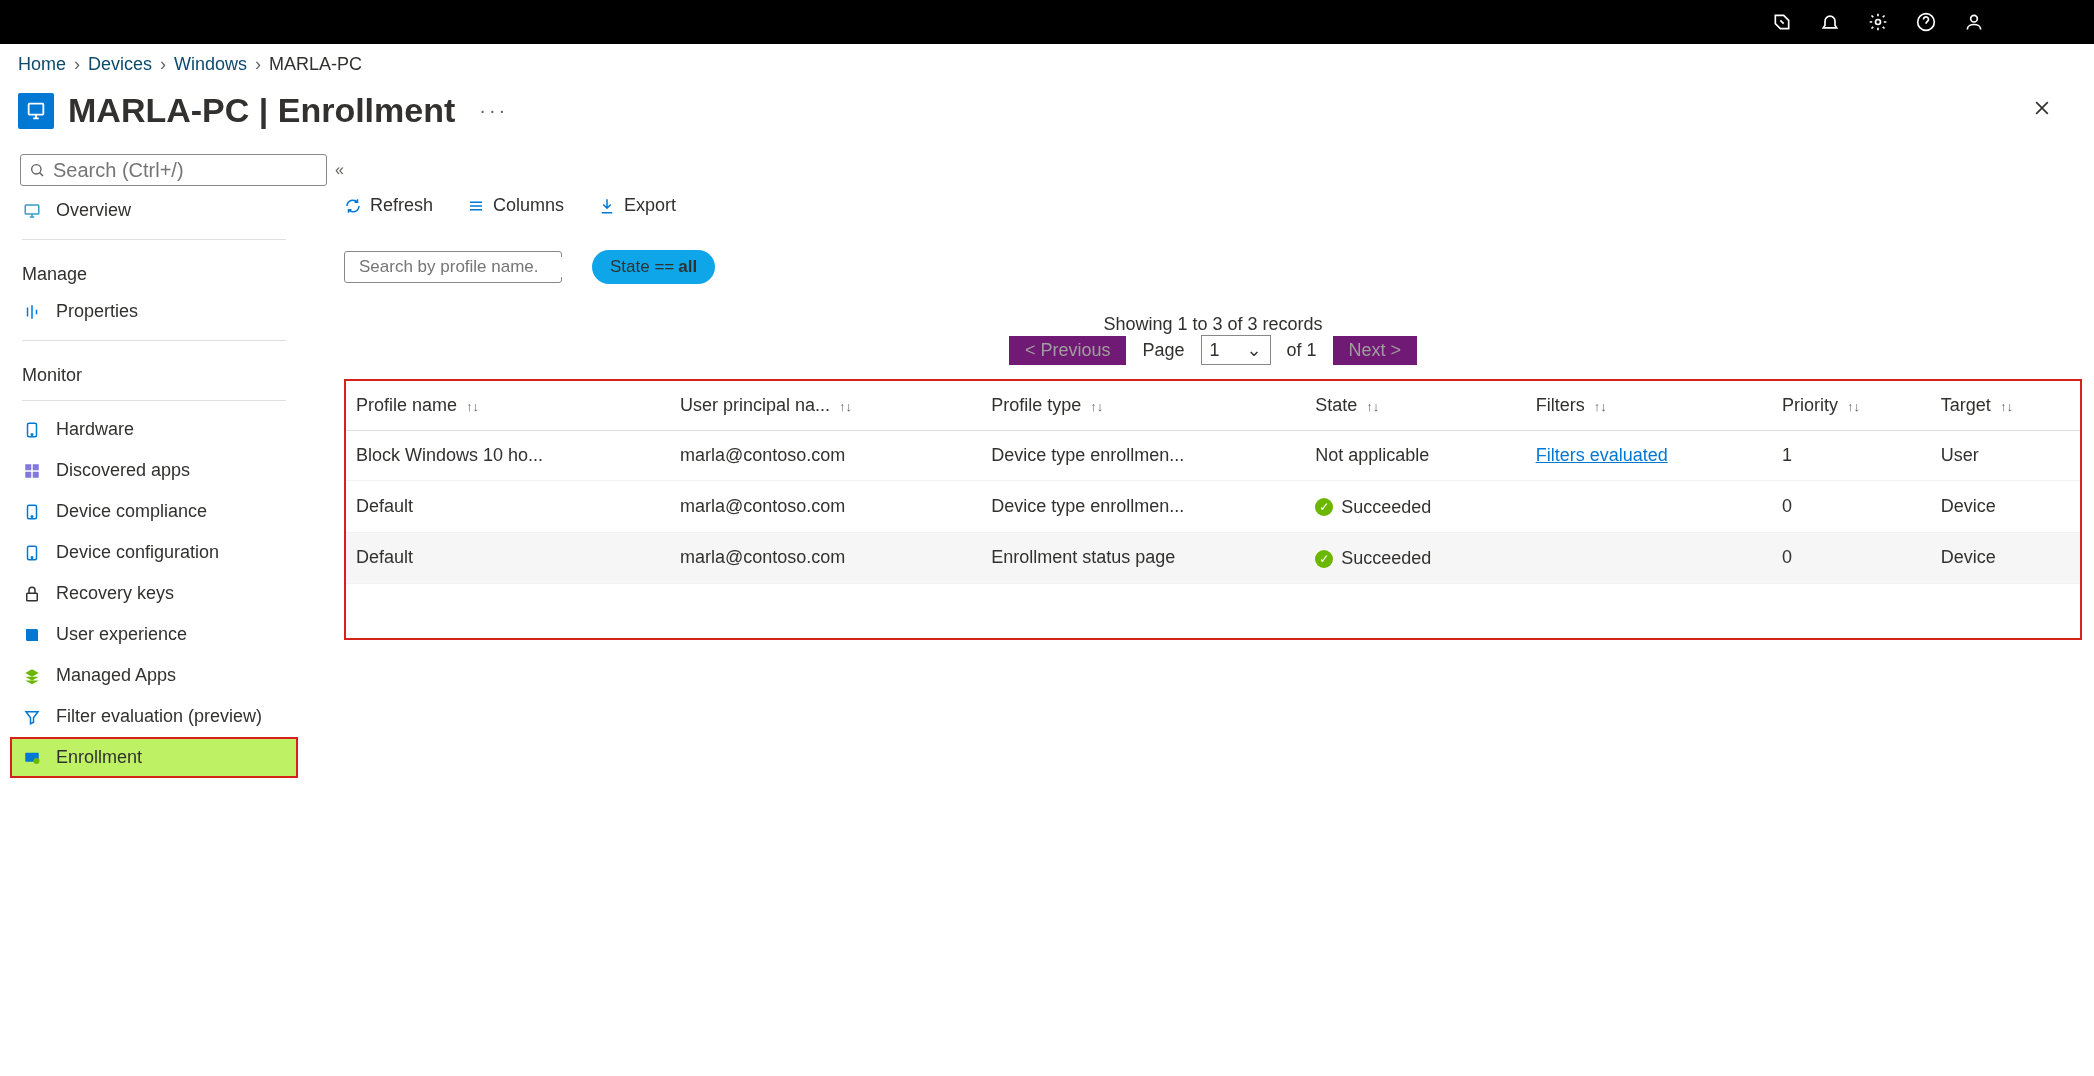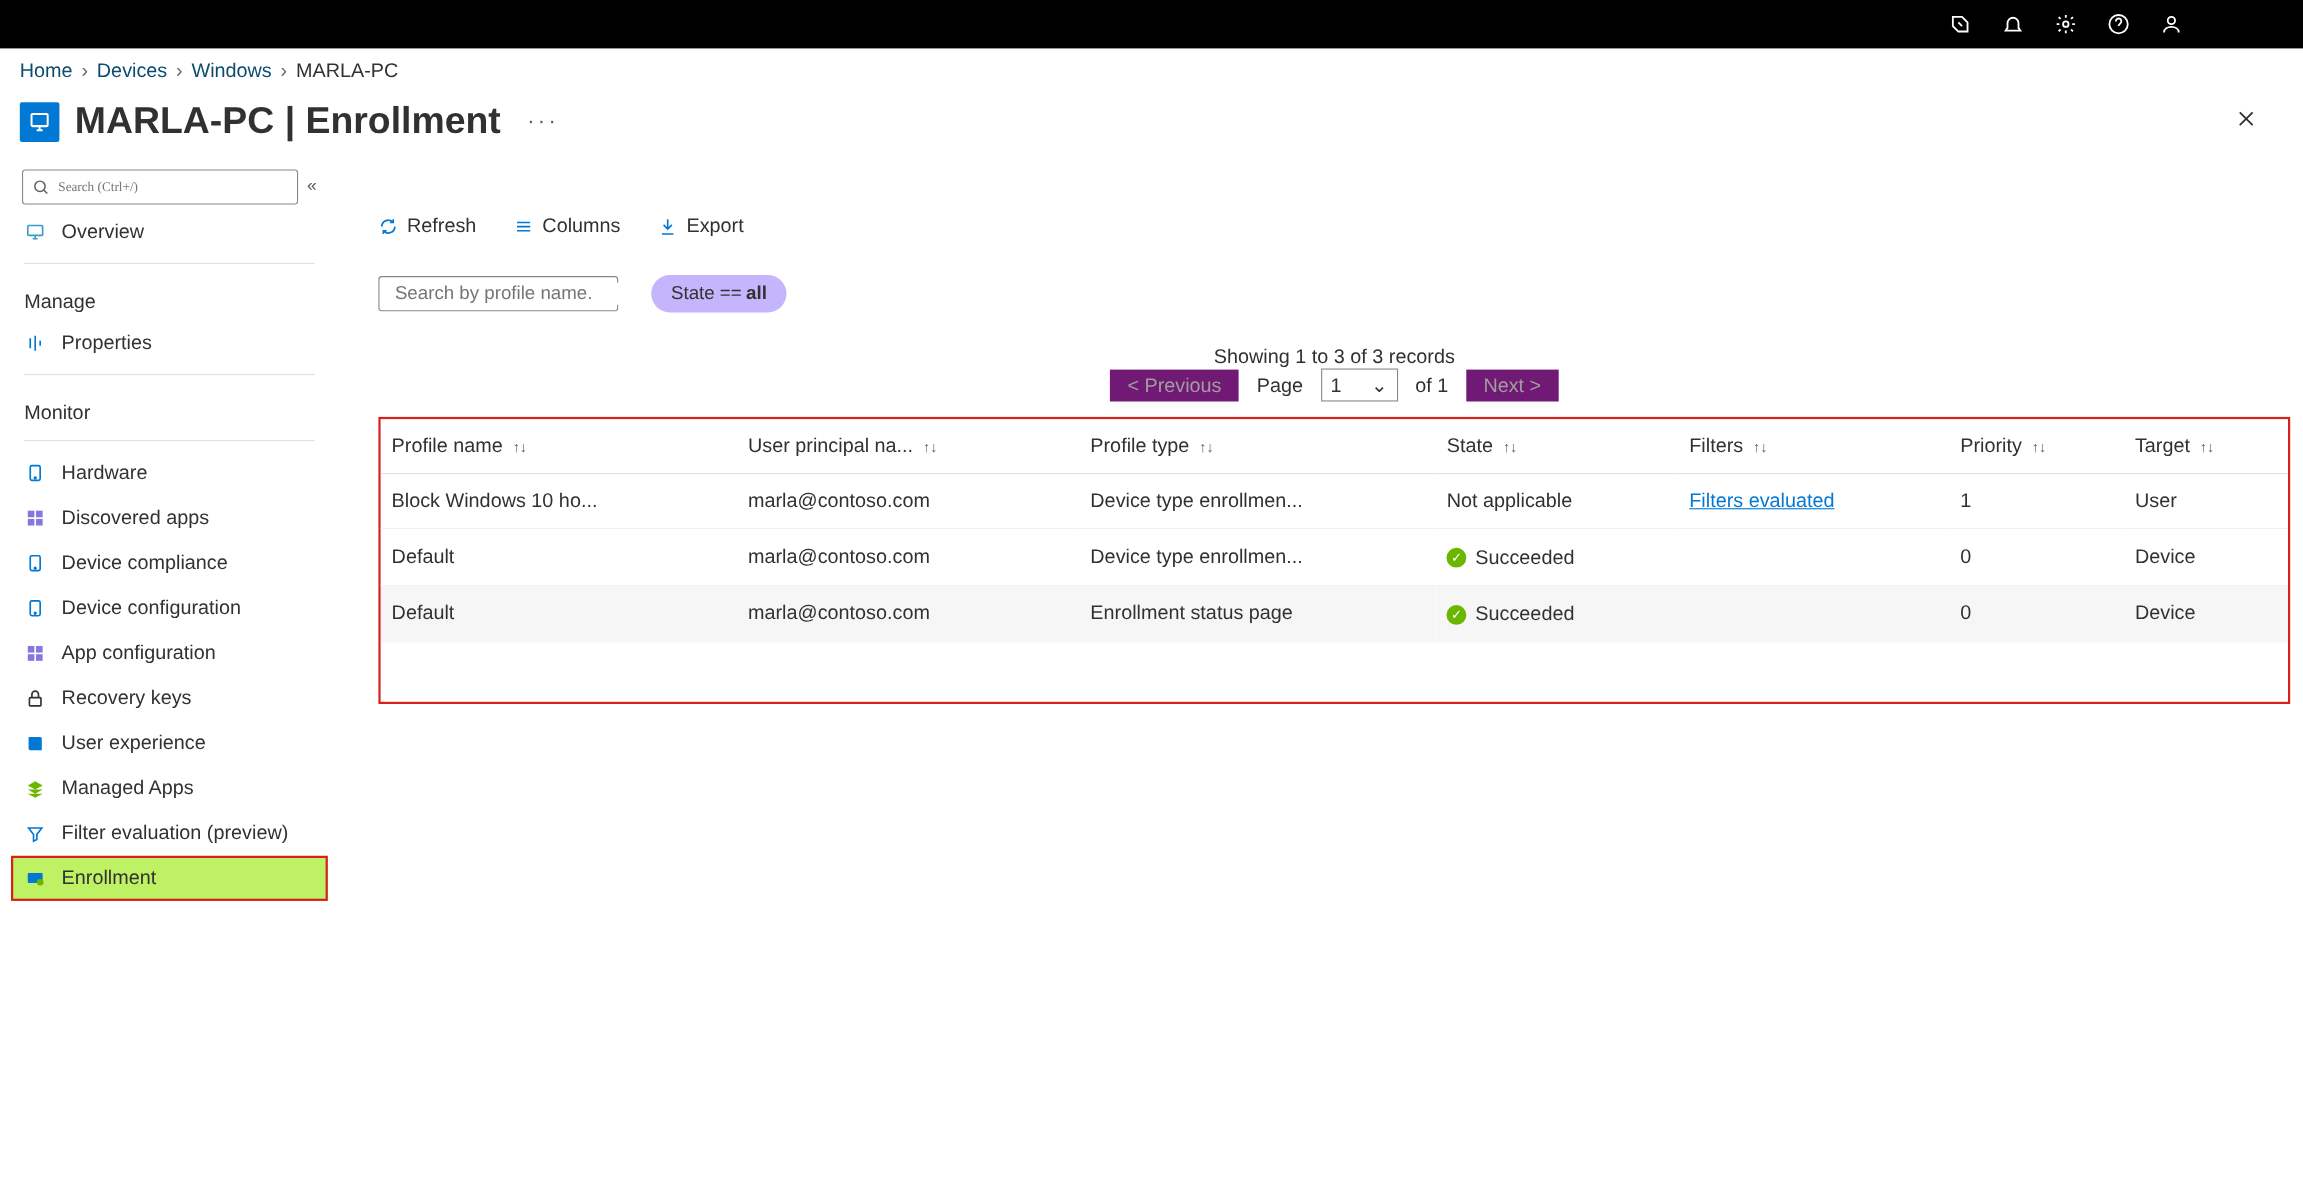--- a/index.html
+++ b/index.html
@@ -22,38 +22,38 @@
 .ellipsis { margin-left: 24px; font-size: 20px; color: #605e5c; letter-spacing: 3px; }
 .close-btn { margin-left: auto; margin-right: 24px; font-size: 22px; color: #323130; cursor: pointer; }
 
 
 .columns { display: flex; }
 
 
 .sidebar { width: 308px; padding: 0 10px 0 10px; }
 .search-wrap { display: flex; align-items: center; gap: 8px; padding: 4px 10px; }
 .search-box { flex: 1; display: flex; align-items: center; gap: 8px; border: 1px solid #8a8886; border-radius: 3px; height: 32px; padding: 0 8px; }
-.search-box input { border: none; outline: none; font-size: 12px; flex: 1; color: #605e5c; font-family: Liberation Serif, serif; }
+.search-box input { border: none; outline: none; font-size: 20px; flex: 1; color: #605e5c; }
 .sidebar .collapse { font-size: 16px; color: #605e5c; cursor: pointer; }
 .nav-item { display: flex; align-items: center; gap: 14px; padding: 10px 12px; font-size: 18px; color: #323130; cursor: pointer; }
 .nav-item .nav-icon { width: 20px; height: 20px; display: inline-flex; align-items: center; justify-content: center; }
 .nav-section { font-size: 18px; color: #323130; padding: 16px 12px 6px 12px; font-weight: 400; }
 .nav-divider { height: 1px; background: #e1dfdd; margin: 8px 12px; }
 .nav-item.active { background: #bef264; }
 .nav-item.highlighted { outline: 2px solid #d6201c; outline-offset: -2px; }
 
 
 .main { flex: 1; padding: 4px 12px 0 36px; }
 .toolbar { display: flex; align-items: center; gap: 34px; font-size: 18px; color: #323130; padding-bottom: 10px; margin-top: 41px; }
 .toolbar .tbtn { display: inline-flex; align-items: center; gap: 8px; cursor: pointer; }
 .toolbar .tbtn svg { width: 18px; height: 18px; color: #0078d4; }
 .filter-row { display: flex; align-items: center; gap: 30px; margin-top: 24px; }
 .profile-search { width: 218px; height: 32px; border: 1px solid #8a8886; border-radius: 3px; display: flex; align-items: center; padding: 0 8px; gap: 6px; }
 .profile-search input { border: none; outline: none; font-size: 17px; flex:1; color: #605e5c; }
-.state-pill { background: #c4b5fd; color: #323130; border-radius: 20px; height: 34px; padding: 0 18px; display: inline-flex; align-items: center; font-size: 17px; }
+.state-pill { background: #0ea5e9; color: #323130; border-radius: 20px; height: 34px; padding: 0 18px; display: inline-flex; align-items: center; font-size: 17px; }
 .state-pill b { font-weight: 600; margin-left: 4px; }
 
 .records-row { display: flex; align-items: center; justify-content: space-between; margin-top: 30px; font-size: 18px; color: #323130; flex-direction: column; }
 .records-row .right { display: flex; align-items: center; gap: 16px; }
 .pgbtn { background: #701a75; padding: 4px 16px; color: #a19f9d; }
 .page-select { border: 1px solid #8a8886; width: 70px; height: 30px; display: inline-flex; align-items: center; justify-content: space-between; padding: 0 8px; }
 
 
 .table-wrap { margin-top: 14px; border: 2px solid #d6201c; padding: 0; }
 table { width: 100%; border-collapse: collapse; font-size: 18px; }
@@ -192,31 +192,20 @@
           <span>Device compliance</span>
         </div>
         <div class="nav-item">
           <span class="nav-icon">
             <svg viewBox="0 0 24 24" width="18" height="18" fill="none" stroke="#0078d4" stroke-width="2">
               <rect x="6" y="3" width="12" height="18" rx="2"></rect>
               <circle cx="12" cy="18" r="1"></circle>
             </svg>
           </span>
           <span>Device configuration</span>
-        </div>
-        <div class="nav-item">
-          <span class="nav-icon">
-            <svg viewBox="0 0 24 24" width="18" height="18" fill="#8378de">
-              <rect x="3" y="3" width="8" height="8"></rect>
-              <rect x="13" y="3" width="8" height="8"></rect>
-              <rect x="3" y="13" width="8" height="8"></rect>
-              <rect x="13" y="13" width="8" height="8"></rect>
-            </svg>
-          </span>
-          <span>App configuration</span>
         </div>
         <div class="nav-item">
           <span class="nav-icon">
             <svg viewBox="0 0 24 24" width="18" height="18" fill="none" stroke="#323130" stroke-width="2">
               <rect x="5" y="11" width="14" height="10" rx="1"></rect>
               <path d="M8 11V7a4 4 0 118 0v4"></path>
             </svg>
           </span>
           <span>Recovery keys</span>
         </div>

